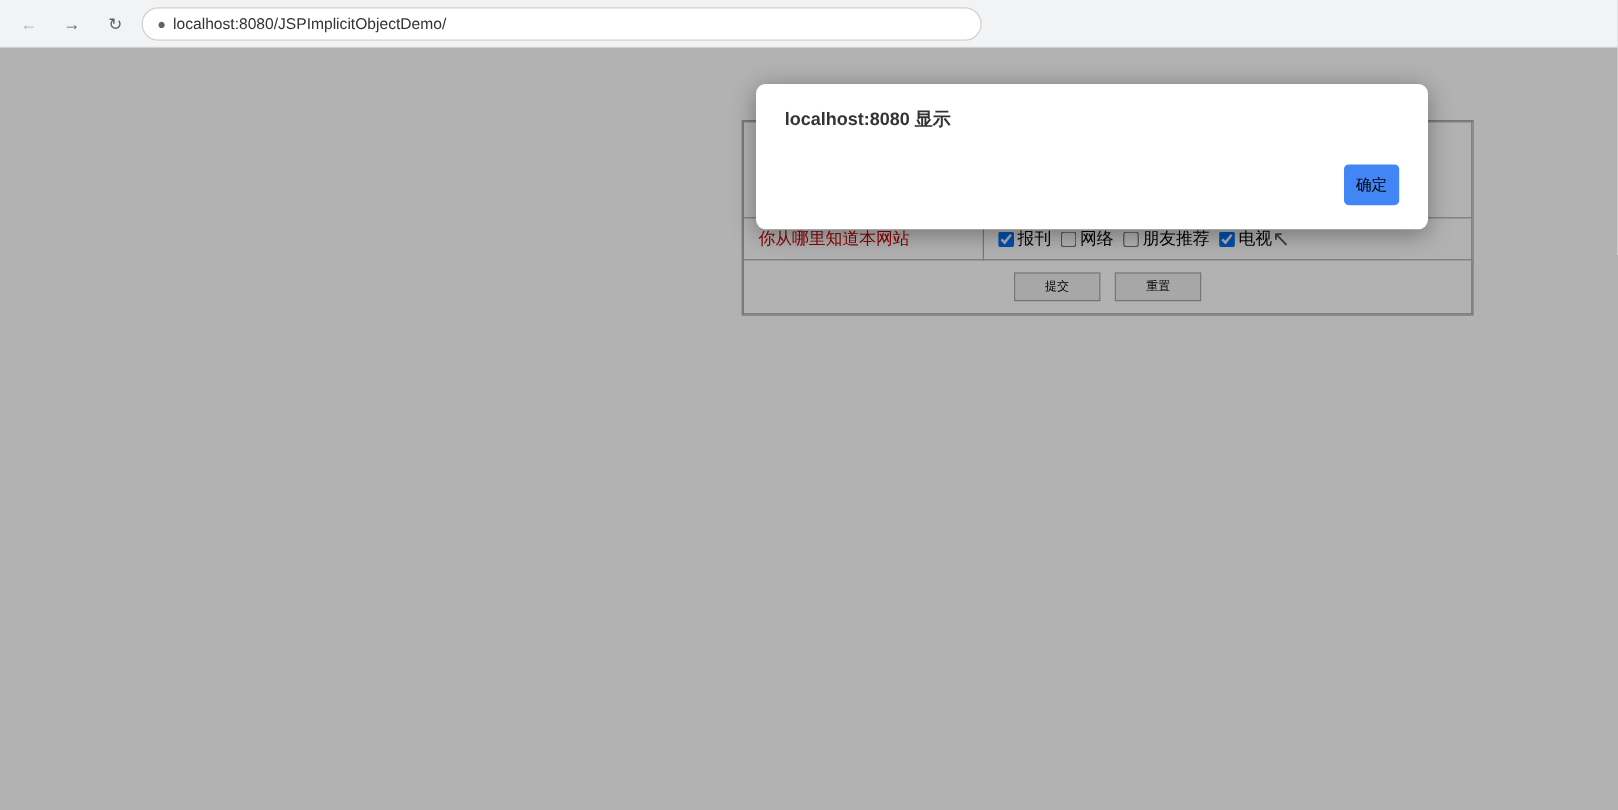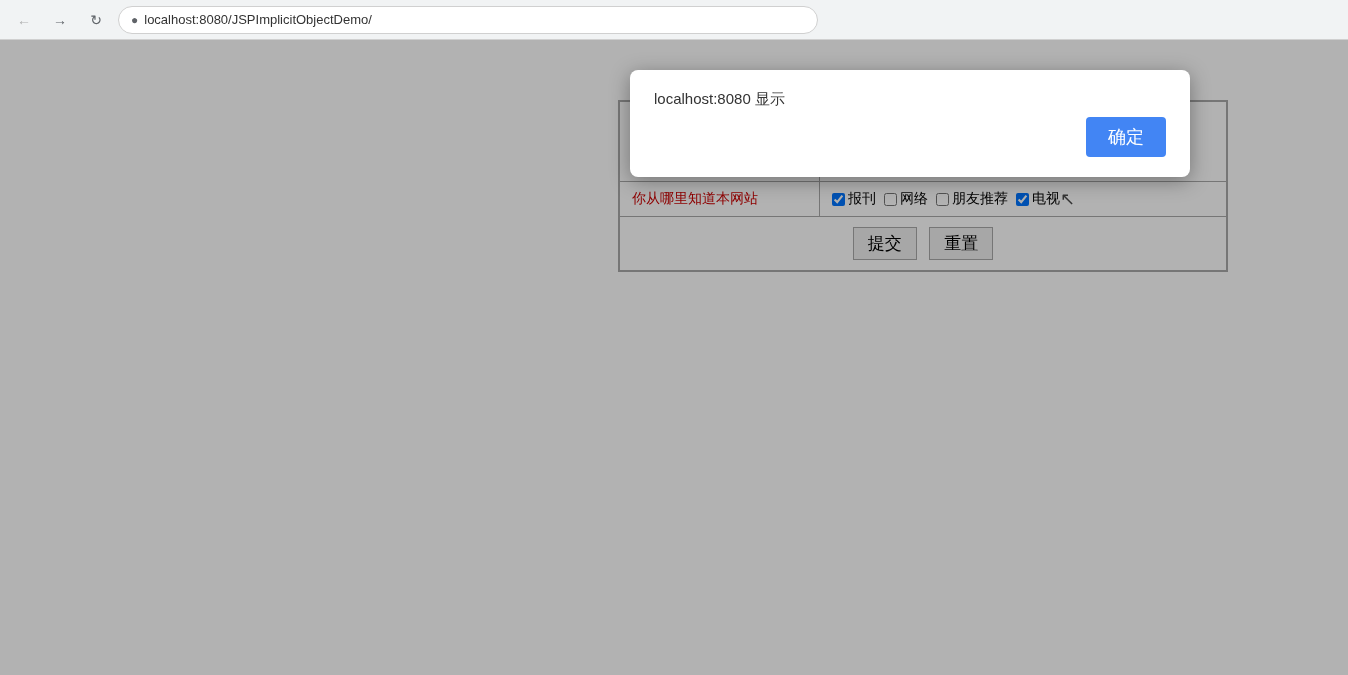--- a/index.html
+++ b/index.html
@@ -118,22 +118,22 @@
       align-items: center;
       gap: 3px;
     }
 
     .submit-row td {
       text-align: center;
       padding: 10px;
     }
 
     .form-btn {
-      padding: 4px 14px;
-      font-size: 17px;
+      padding: 4px 25px;
+      font-size: 10px;
       border: 1px solid #aaa;
       background: #f0f0f0;
       cursor: pointer;
       margin: 0 4px;
       text-align: center;
     }
 
     
     .dialog-overlay {
       position: absolute;
@@ -153,42 +153,42 @@
       background: white;
       border-radius: 8px;
       box-shadow: 0 4px 20px rgba(0,0,0,0.35);
       padding: 20px 24px 20px 24px;
       z-index: 20;
     }
 
     .dialog-title {
       font-size: 15px;
       color: #333;
-      font-weight: 400;
-      margin-bottom: 8px;
+      font-weight: 700;
+      margin-bottom: 28px;
     }
 
     .dialog-message {
       font-size: 14px;
       color: #cc0000;
       margin-bottom: 20px;
     }
 
     .dialog-footer {
       display: flex;
       justify-content: flex-end;
     }
 
     .dialog-ok-btn {
       background: #4285f4;
-      color: #ffffff;
+      color: #000000;
       border: none;
       border-radius: 4px;
-      padding: 8px 22px;
-      font-size: 18px;
+      padding: 8px 10px;
+      font-size: 13px;
       cursor: pointer;
       font-weight: 500;
     }
 
     
     .cursor-arrow {
       position: absolute;
       top: 148px;
       left: 1060px;
       font-size: 18px;

